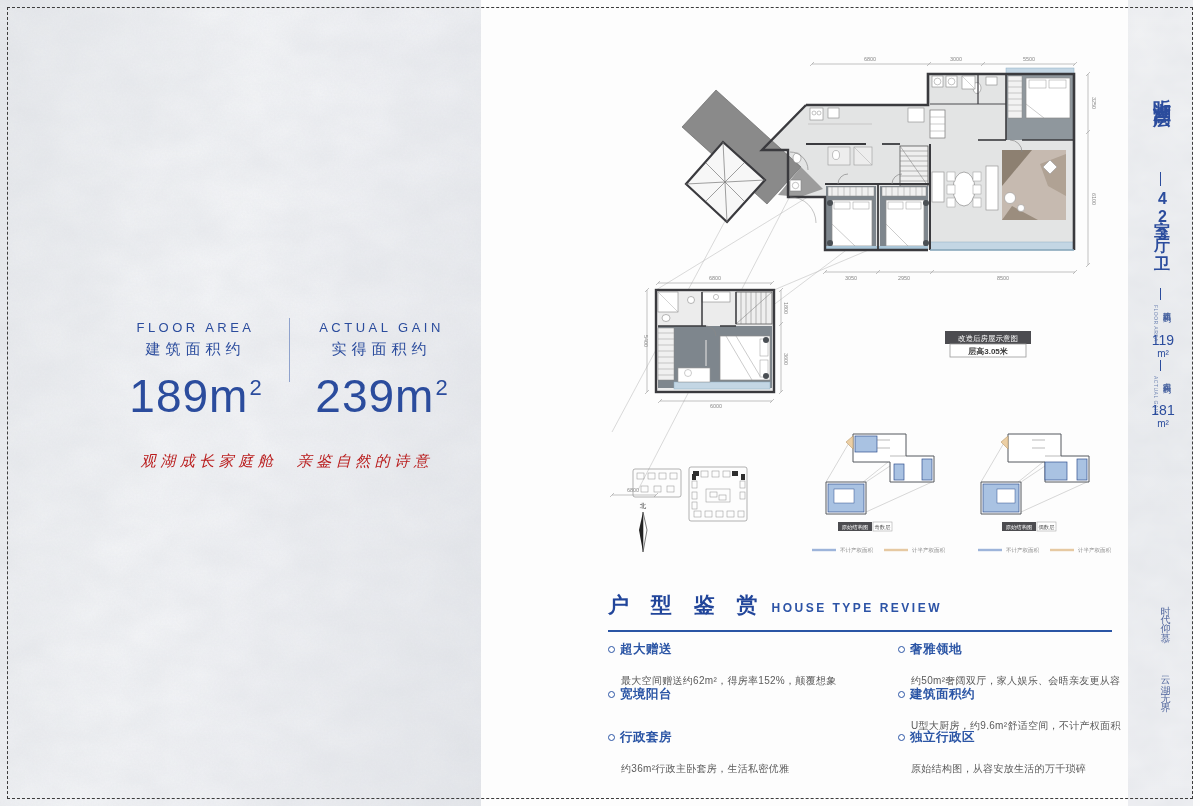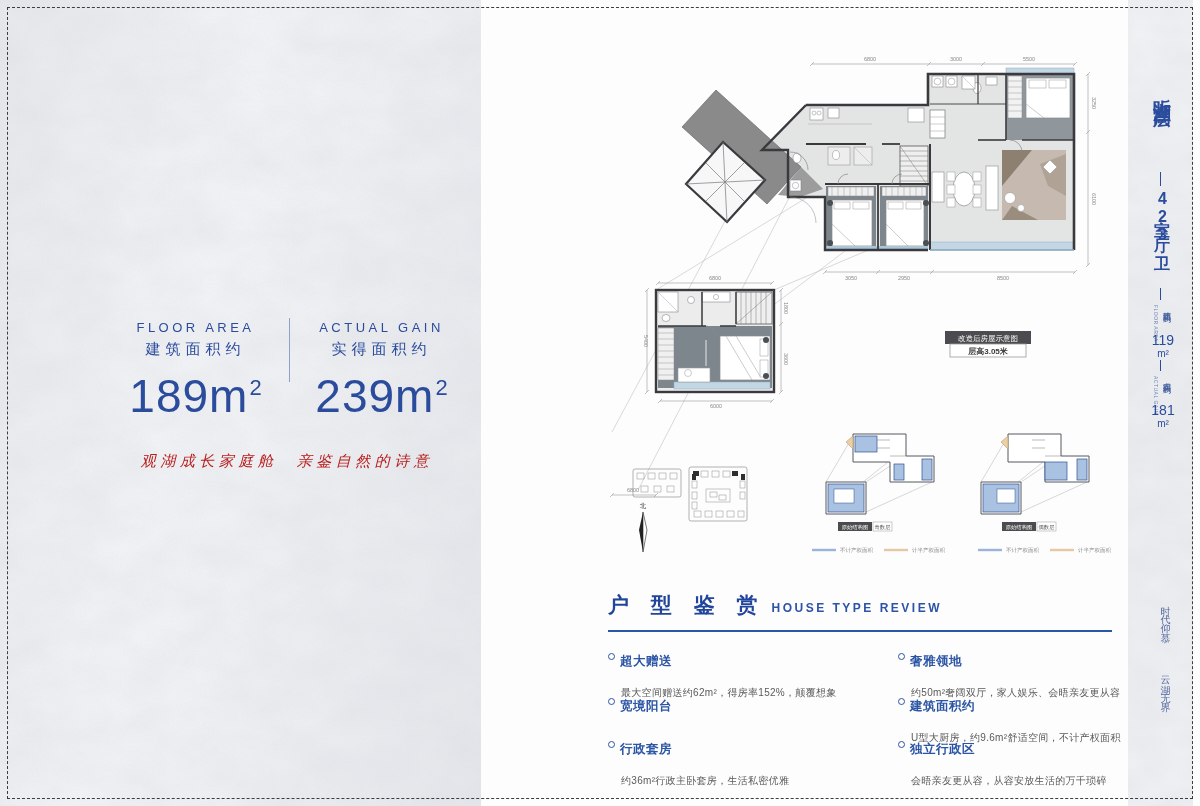--- a/index.html
+++ b/index.html
@@ -28,21 +28,21 @@
   .sb-num{position:absolute;color:#2b4c9d;text-align:center;line-height:1.05;}
   .sb-num .n{font-size:14px;}
   .sb-num .u{font-size:10px;display:block;}
   .slogan{position:absolute;color:#54699f;font-size:10px;letter-spacing:9px;writing-mode:vertical-rl;text-orientation:upright;}
   
   .review-title{position:absolute;left:608px;top:591px;color:#21459a;white-space:nowrap;}
   .review-title .zh{font-size:21px;font-weight:bold;letter-spacing:8px;}
   .review-title .en{font-size:12px;letter-spacing:2.5px;color:#2c53a6;margin-left:6px;font-weight:bold;}
   .review-rule{position:absolute;left:608px;top:630px;width:504px;height:1.5px;background:#2b55a5;}
   .review-item{position:absolute;width:285px;}
-  .review-item .head{display:flex;color:#2b55a5;font-size:12.5px;font-weight:bold;letter-spacing:.5px;margin-top:12px;}
+  .review-item .head{display:flex;align-items:center;color:#2b55a5;font-size:12.5px;font-weight:bold;letter-spacing:.5px;}
   .bullet{width:5px;height:5px;border:1.6px solid #2b55a5;border-radius:50%;margin-right:5px;flex:0 0 auto;background:#fff;}
   .review-item .body{font-size:10px;color:#5a5a5a;margin-top:16px;padding-left:13px;letter-spacing:.3px;}
   .plan-wrap{position:absolute;left:600px;top:40px;width:515px;height:532px;}
   svg text{font-family:"Liberation Sans","DejaVu Sans",sans-serif;}
 </style>
 </head>
 <body>
 
 <div class="page">
 
@@ -524,16 +524,16 @@
         <span class="bullet"></span>
         <span>建筑面积约</span>
       </div>
     <div class="body">U型大厨房，约9.6m²舒适空间，不计产权面积</div>
   </div>
   <div class="review-item" style="left:898px;top:729px;width:225px;">
     <div class="head">
         <span class="bullet"></span>
         <span>独立行政区</span>
       </div>
-    <div class="body">会晤亲友更从容，从容安放生活的万千琐碎</div>
+    <div class="body">原始结构图，从容安放生活的万千琐碎</div>
   </div>
 
 </div>
 
 </body></html>

